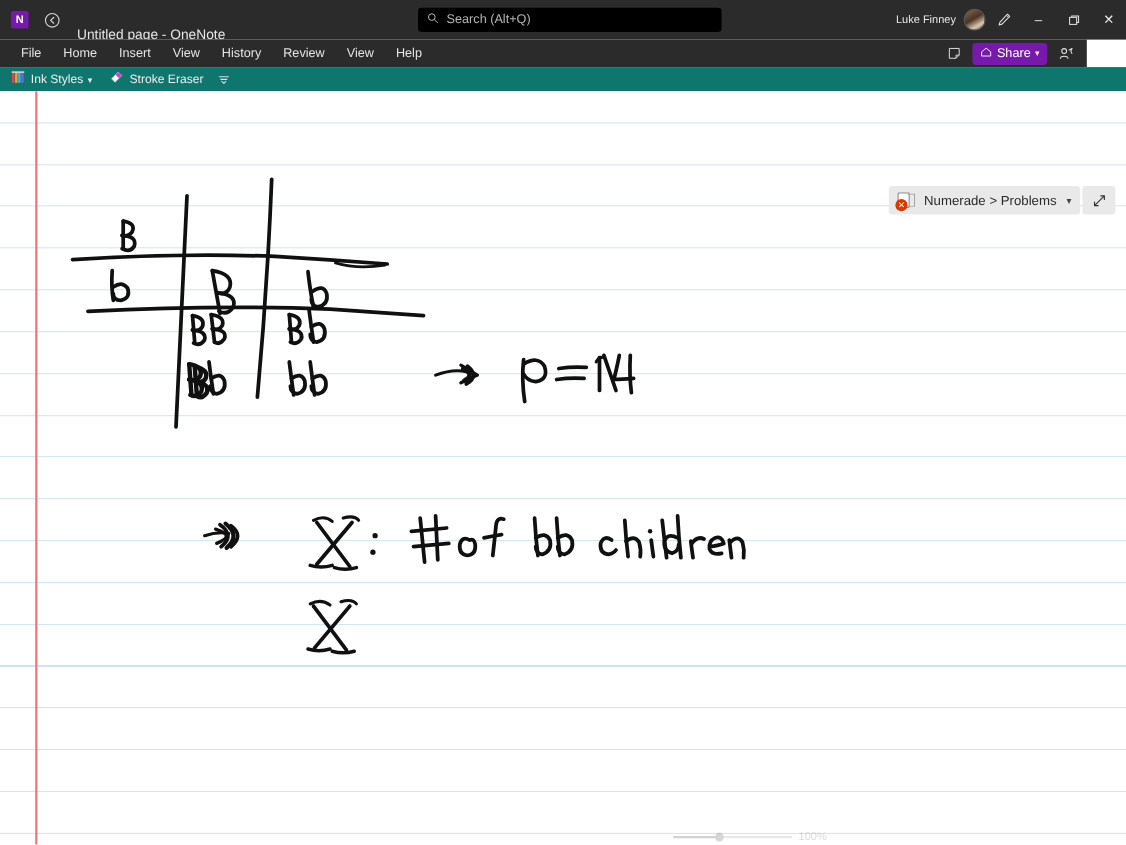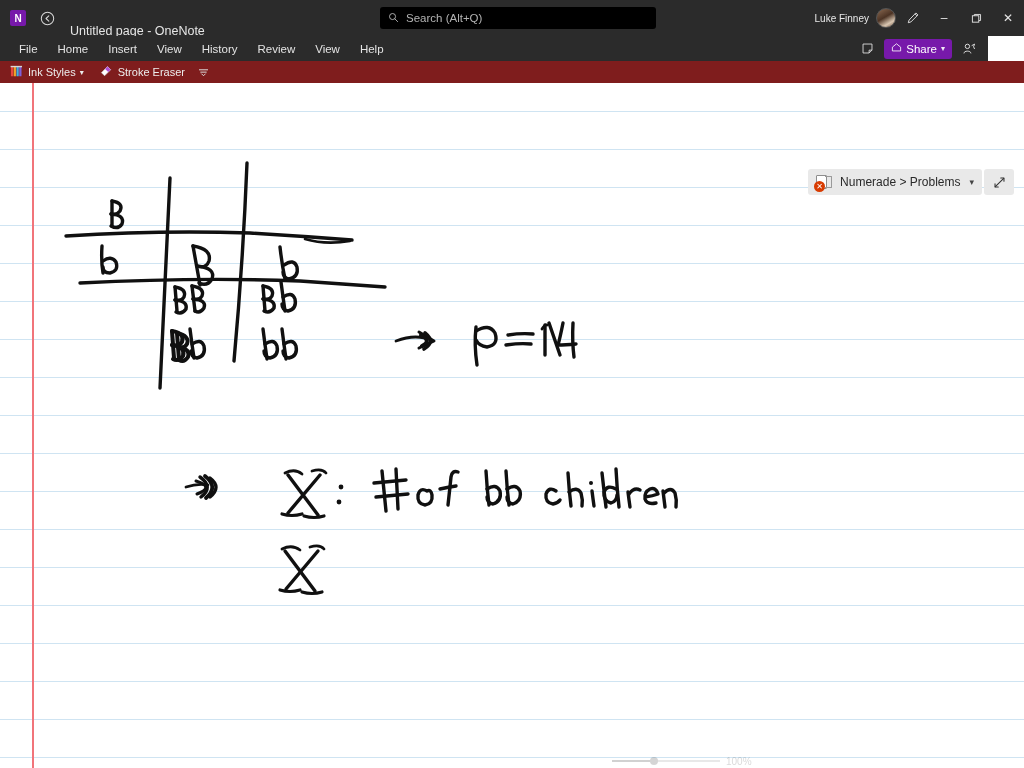--- a/index.html
+++ b/index.html
@@ -81,21 +81,21 @@
     height: 20px; background: #7719aa; color: #fff;
     border-radius: 3px; display: flex; align-items: center;
     padding: 0 7px; font-size: 11.5px; gap: 4px; margin: 0 4px;
   }
   .share-caret { font-size: 8px; opacity: .9; }
   .people-btn { width: 26px; height: 21px; display: flex; align-items: center; justify-content: center; color: #e0e0e0; margin-right: 4px; }
 
   
   .ribbon {
     position: absolute; top: 61px; left: 0; width: 1024px; height: 22px;
-    background: #7f1d1d; display: flex; align-items: center;
+    background: #0f766e; display: flex; align-items: center;
   }
   .rb-item {
     display: flex; align-items: center; gap: 4px;
     color: #ededed; font-size: 11px; padding: 2px 6px; border-radius: 3px;
     margin-left: 4px; white-space: nowrap;
   }
   .rb-sep { width: 18px; height: 18px; display: flex; align-items: center; justify-content: center; color: #dcdcdc; font-size: 10px; margin-left: 4px; }
 
   
   .canvas {

